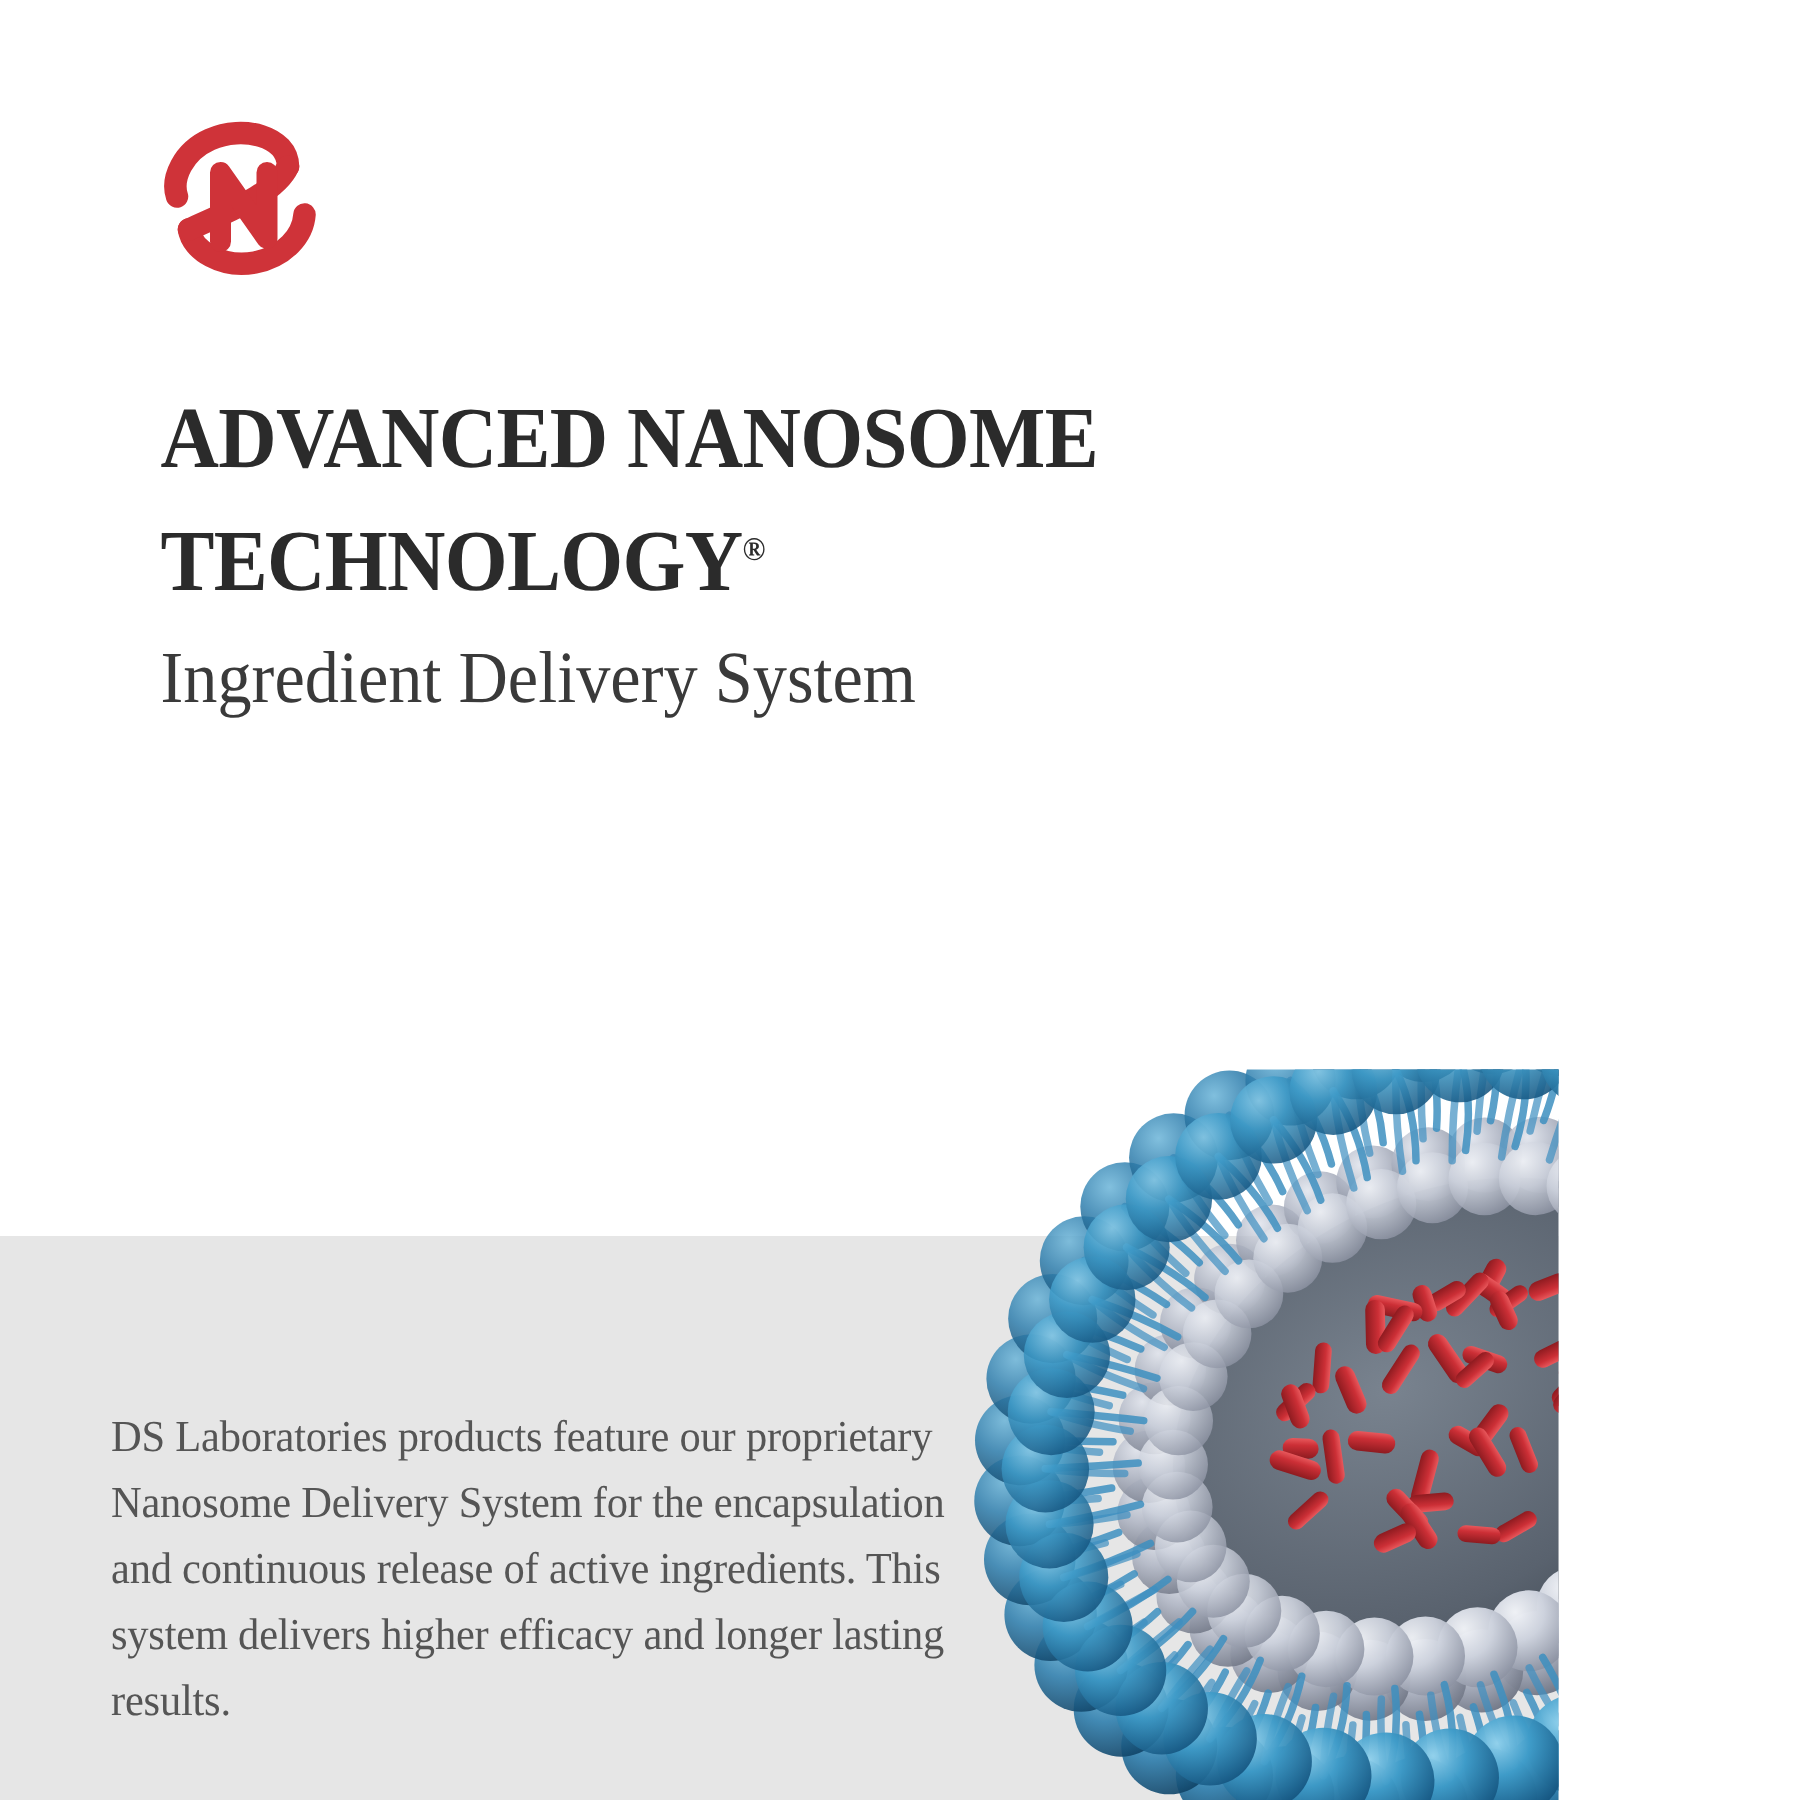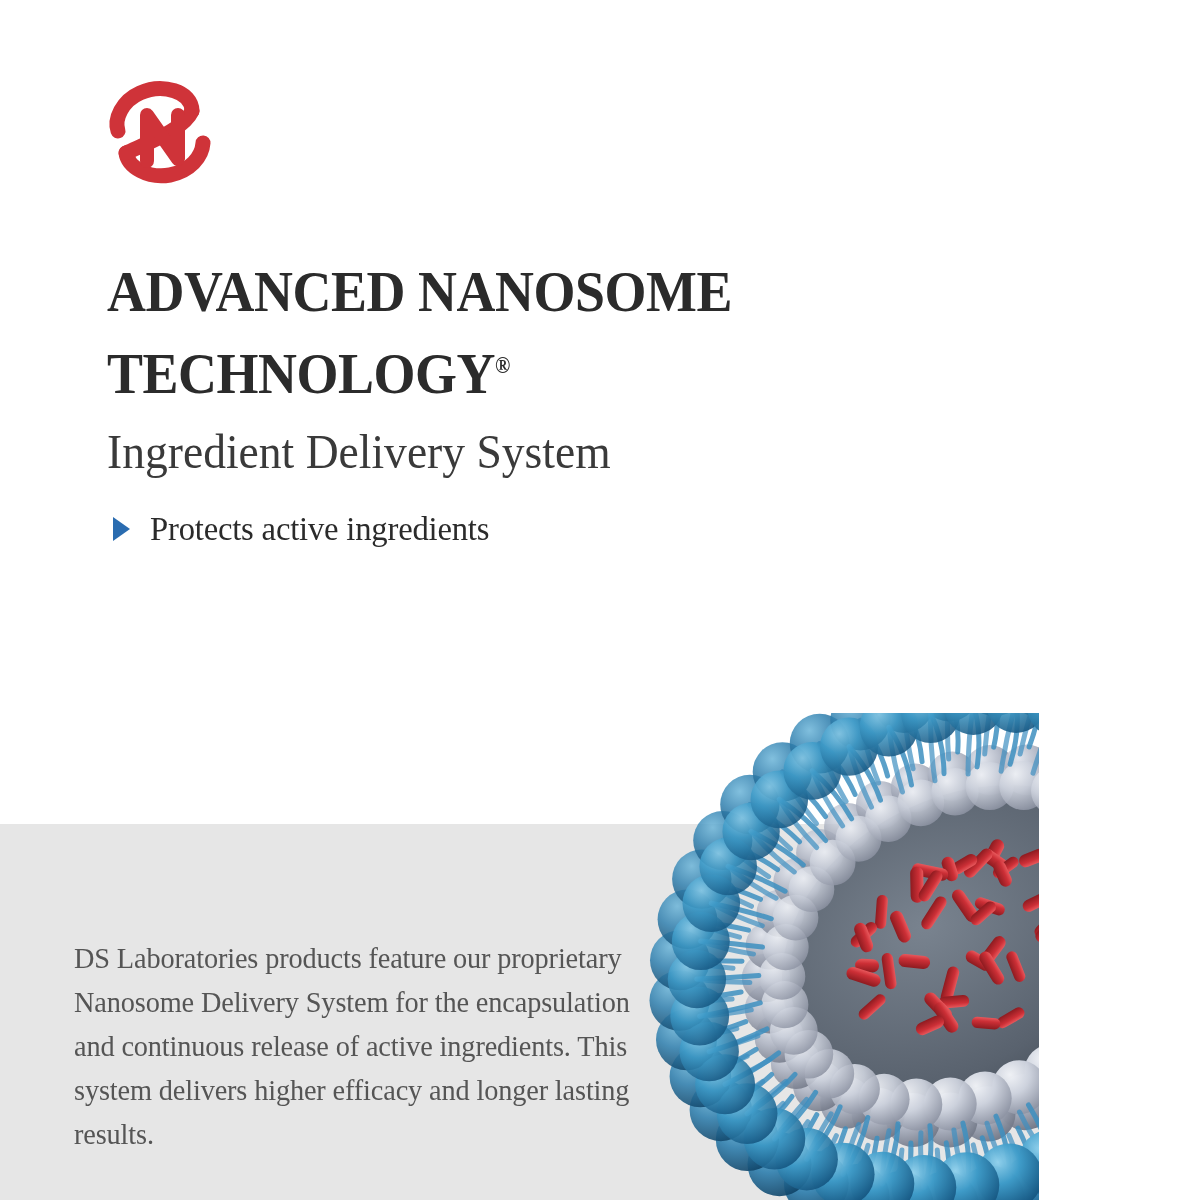--- a/index.html
+++ b/index.html
@@ -145,24 +145,20 @@
   </div>
 
   <h1 class="headline">
     <span>ADVANCED NANOSOME</span><br>
     <span>TECHNOLOGY</span><span class="reg">®</span>
   </h1>
 
   <h2 class="subhead">Ingredient Delivery System</h2>
 
   <ul class="bullets">
-    <li class="bullet">
-      <span class="bullet-marker"></span>
-      <span class="bullet-label">Protects active ingredients</span>
-    </li>
   </ul>
 
   <p class="bodycopy">DS Laboratories products feature our proprietary Nanosome Delivery System for the encapsulation and continuous release of active ingredients. This system delivers higher efficacy and longer lasting results.</p>
 
   <div class="illustration">
     <svg id="nano-svg" viewBox="0 0 600 520" width="600" height="520" aria-hidden="true">
       <defs>
         <radialGradient id="gOuter" cx="33%" cy="28%" r="78%">
           <stop offset="0%" stop-color="#8fd0ec"></stop>
           <stop offset="42%" stop-color="#3f9cc9"></stop>

